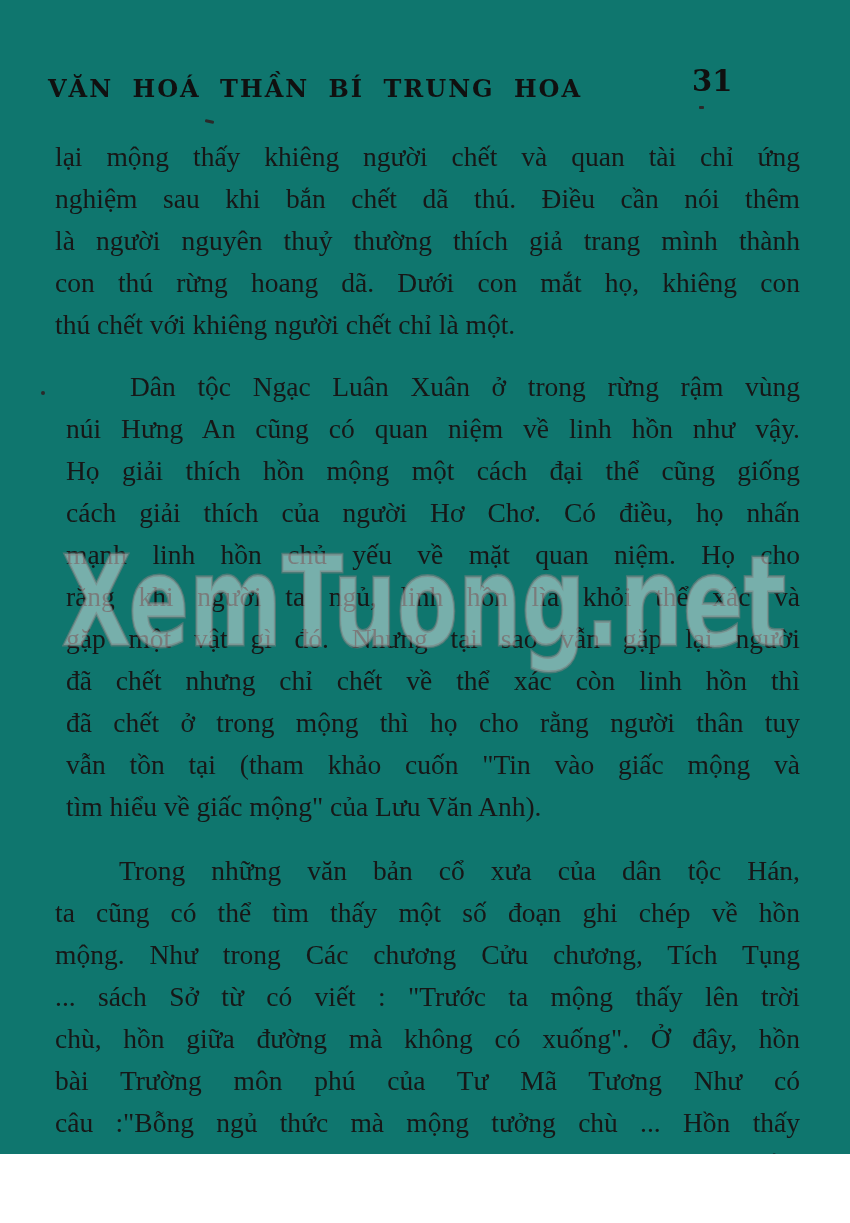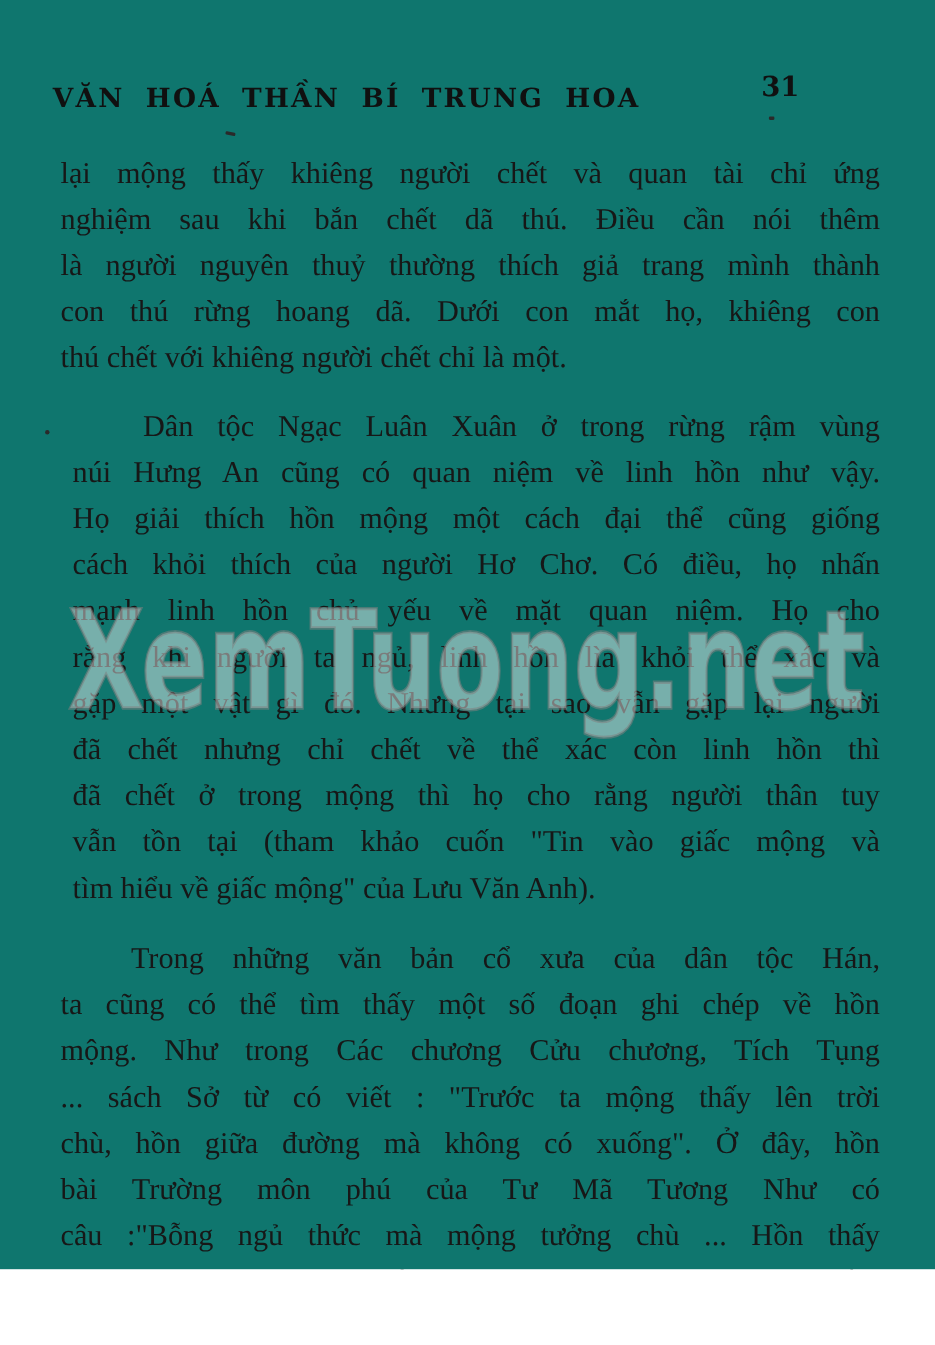--- a/index.html
+++ b/index.html
@@ -10,21 +10,21 @@
   }
   
   .header-title {
     position:absolute; left:48px; top:74px;
     font-family:"DejaVu Serif", serif; font-weight:bold;
     font-size:24px; letter-spacing:2px; word-spacing:9px;
     white-space:nowrap; color:#101010;
   }
   .page-number {
     position:absolute; left:692px; top:64px;
-    font-family:"DejaVu Serif", serif; font-weight:bold; font-size:25px;
+    font-family:"DejaVu Serif", serif; font-weight:bold; font-size:29px;
     color:#101010;
   }
   
   .body-text {
     position:absolute; left:55px; top:136px; width:745px;
     font-size:27.5px; line-height:42px; color:#171717;
   }
   .para { margin:0; }
   .para + .para.gap-1 { margin-top:20px;margin-left:11px; }
   .para + .para.gap-2 { margin-top:22px; }
@@ -72,21 +72,21 @@
       <div class="line just">nghiệm sau khi bắn chết dã thú. Điều cần nói thêm</div>
       <div class="line just">là người nguyên thuỷ thường thích giả trang mình thành</div>
       <div class="line just">con thú rừng hoang dã. Dưới con mắt họ, khiêng con</div>
       <div class="line">thú chết với khiêng người chết chỉ là một.</div>
     </div>
 
     <div class="para gap-1">
       <div class="line just indent">Dân tộc Ngạc Luân Xuân ở trong rừng rậm vùng</div>
       <div class="line just">núi Hưng An cũng có quan niệm về linh hồn như vậy.</div>
       <div class="line just">Họ giải thích hồn mộng một cách đại thể cũng giống</div>
-      <div class="line just">cách khỏi thích của người Hơ Chơ. Có điều, họ nhấn</div>
+      <div class="line just">cách giải thích của người Hơ Chơ. Có điều, họ nhấn</div>
       <div class="line just">mạnh linh hồn chủ yếu về mặt quan niệm. Họ cho</div>
       <div class="line just">rằng khi người ta ngủ, linh hồn lìa khỏi thể xác và</div>
       <div class="line just">gặp một vật gì đó. Nhưng tại sao vẫn gặp lại người</div>
       <div class="line just">đã chết nhưng chỉ chết về thể xác còn linh hồn thì</div>
       <div class="line just">đã chết ở trong mộng thì họ cho rằng người thân tuy</div>
       <div class="line just">vẫn tồn tại (tham khảo cuốn "Tin vào giấc mộng và</div>
       <div class="line">tìm hiểu về giấc mộng" của Lưu Văn Anh).</div>
     </div>
 
     <div class="para gap-2">

